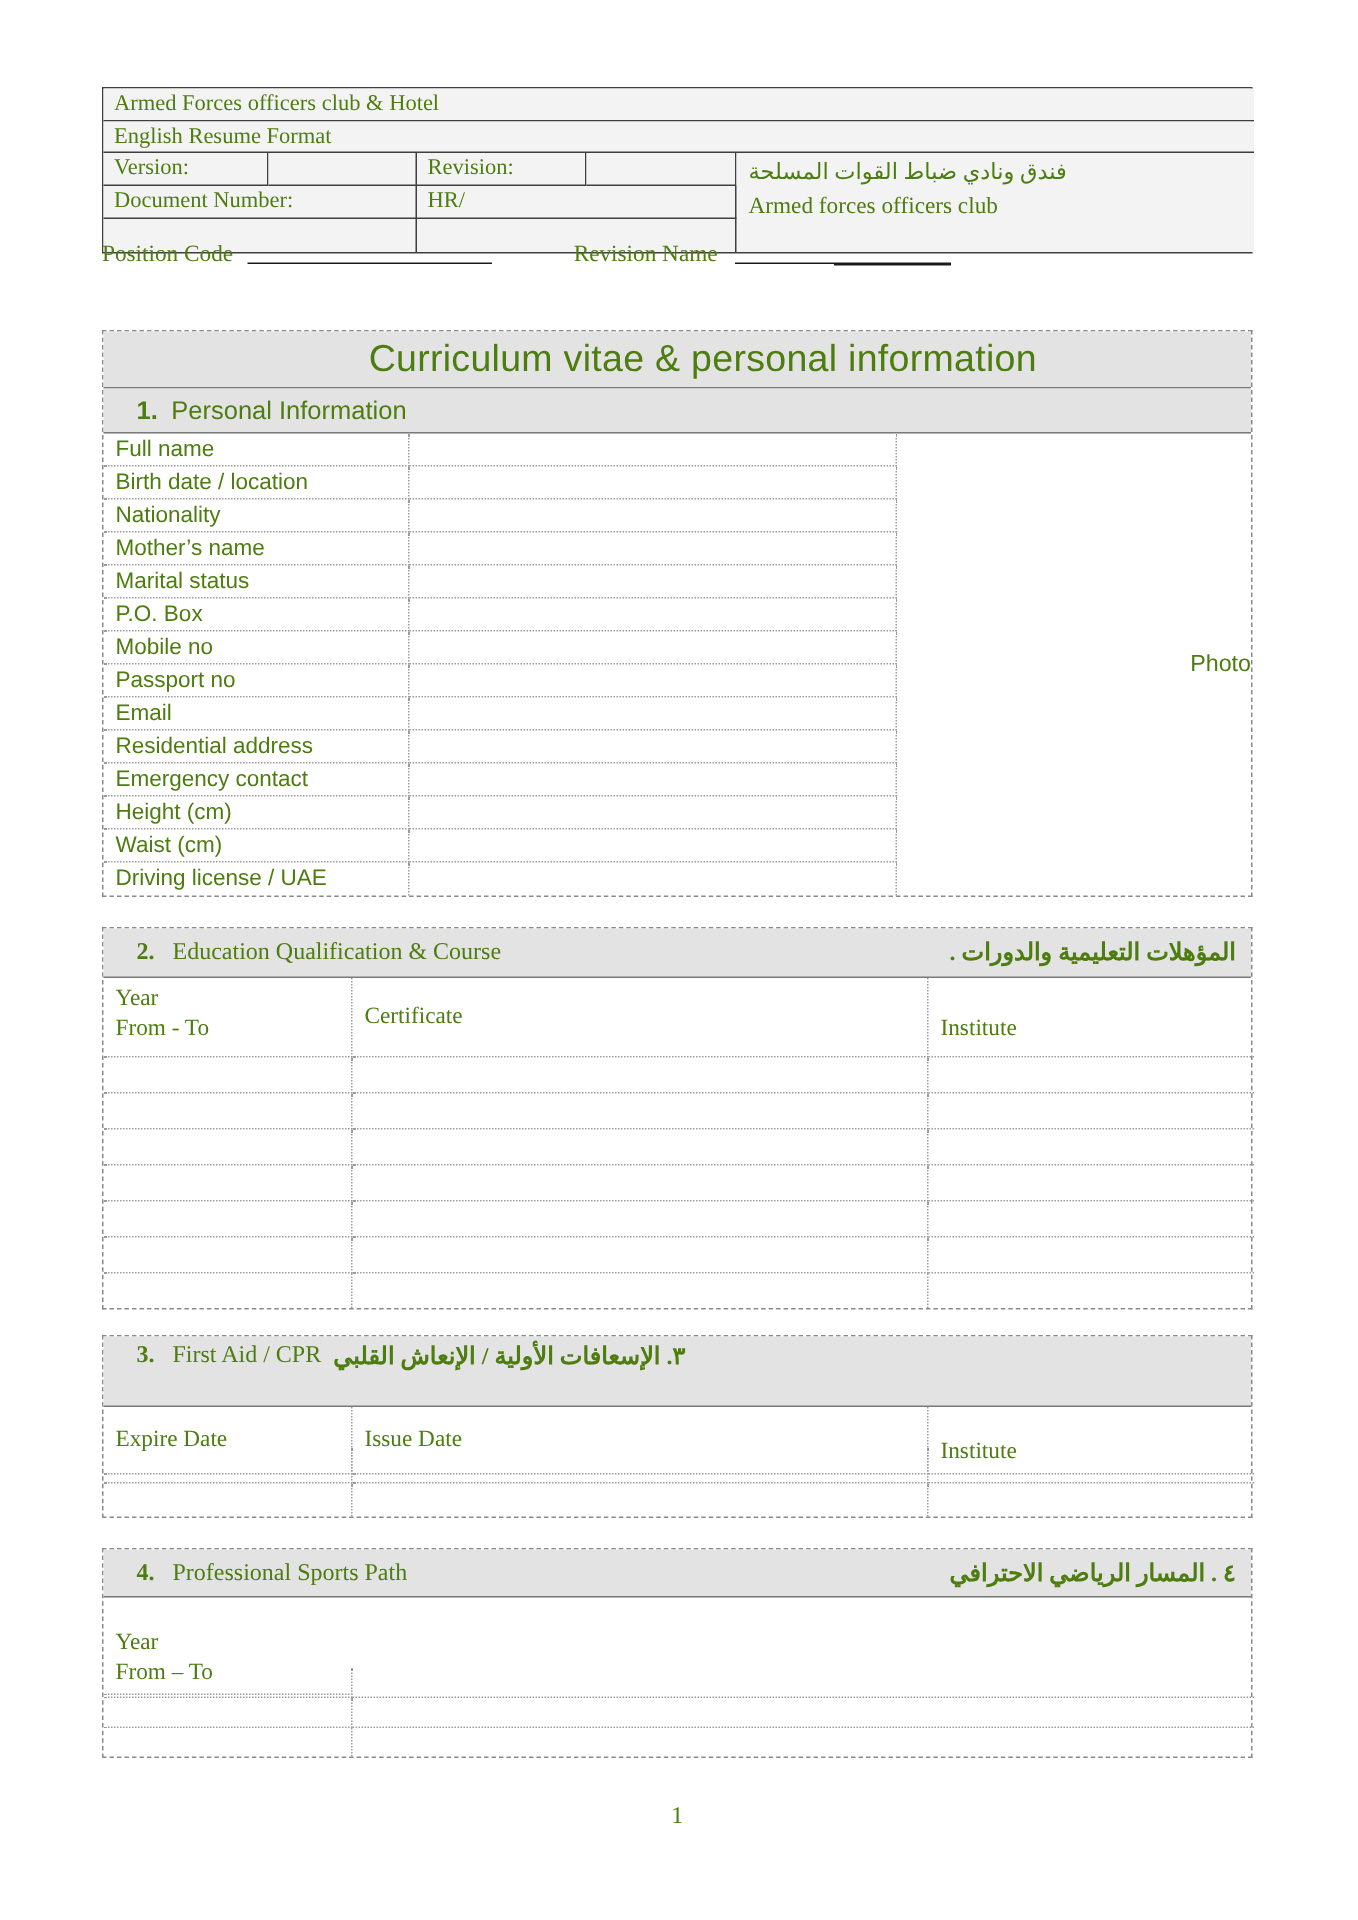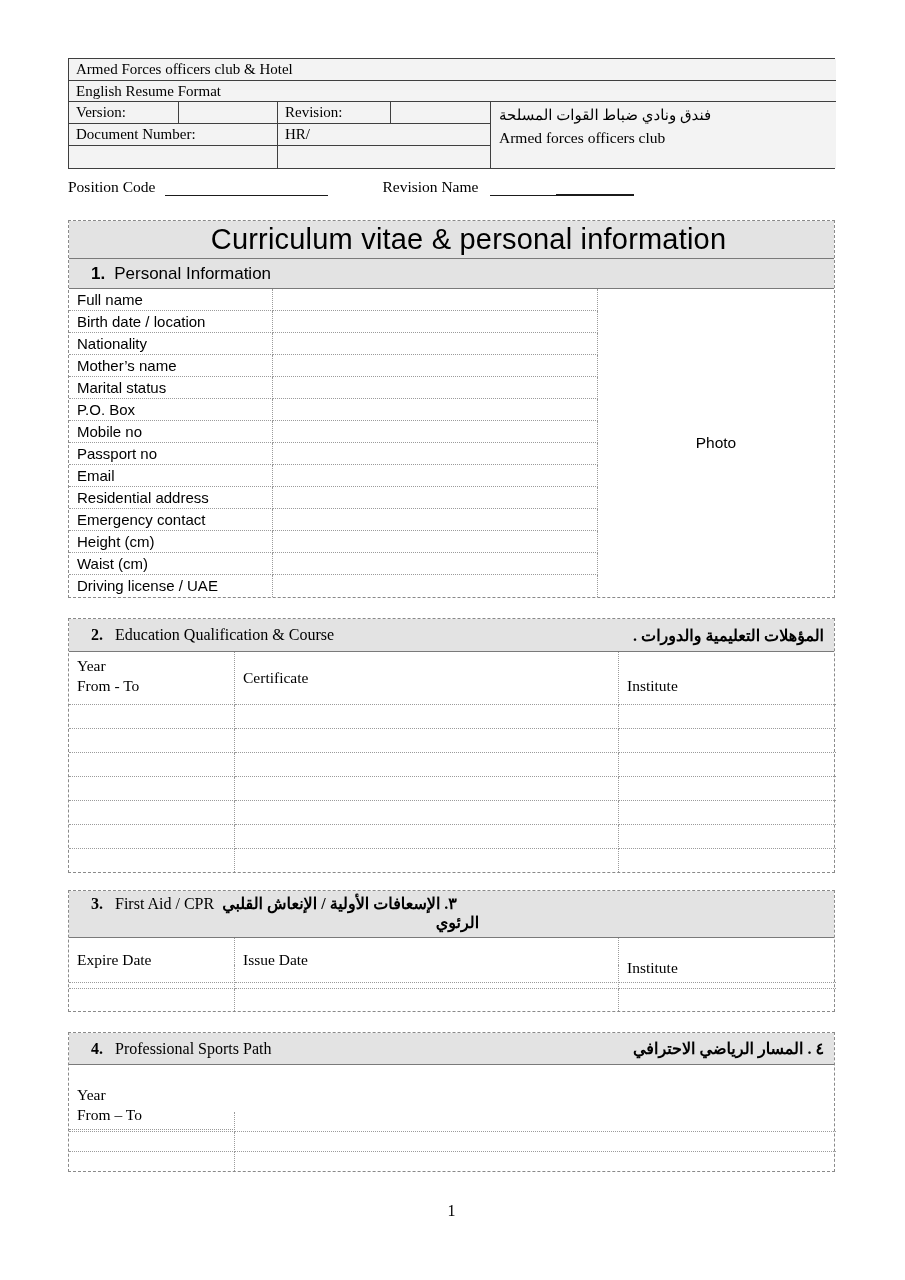--- a/index.html
+++ b/index.html
@@ -1,59 +1,59 @@
 <!DOCTYPE html>
 <html><head>
 <meta charset="utf-8">
 <style>
   html,body{margin:0;padding:0;background:#ffffff;}
   .page{position:relative;width:905px;height:1280px;background:#ffffff;
-        font-family:"Liberation Serif", serif;color:#000000;overflow:hidden;}
+        font-family:"Liberation Serif", serif;color:#4d7c0f;overflow:hidden;}
 
   
   .hdr-table{position:absolute;left:68px;top:58px;width:767px;
     display:grid;grid-template-columns:110px 99px 113px 100px 345px;
     grid-template-rows:22px 21px 22px 22px 22px;
     border:1px solid #3f3f3f;box-sizing:border-box;font-size:15px;}
   .hc{background:#f3f3f3;border-right:1px solid #3f3f3f;border-bottom:1px solid #3f3f3f;
       padding:1px 7px;box-sizing:border-box;line-height:18px;overflow:hidden;}
   .hc.no-r{border-right:none;}
   .hc.no-b{border-bottom:none;}
   .hc.span5{grid-column:1 / span 5;}
   .hc.span2a{grid-column:1 / span 2;}
   .hc.span2b{grid-column:3 / span 2;}
   .hc.org{grid-column:5;grid-row:3 / span 3;padding:3px 8px;}
   .org-ar{font-weight:normal;font-size:15px;line-height:20px;}
   .org-en{font-size:15.5px;line-height:20px;margin-top:3px;}
 
   
-  .pos-line{position:absolute;left:68px;top:172px;width:767px;height:24px;
-    font-size:15.5px;display:flex;align-items:flex-end;}
+  .pos-line{position:absolute;left:68px;top:161px;width:767px;height:24px;
+    font-size:15.5px;display:flex;align-items:flex-start;}
   .uline{display:inline-block;border-bottom:1px solid #1b1b1b;height:14px;}
   .uline.thick{border-bottom:2px solid #1b1b1b;}
 
   
   .cv{position:absolute;left:68px;top:220px;width:767px;
       border:1px dashed #8a8a8a;box-sizing:border-box;}
   .cv-title{height:37px;background:#e3e3e3;border-bottom:1px solid #7a7a7a;
-    font-family:"Liberation Sans", sans-serif;font-size:29px;
+    font-family:"Liberation Sans", sans-serif;font-size:25px;
     display:flex;align-items:center;justify-content:center;letter-spacing:.2px;padding-left:34px;}
   .cv-sec1{height:30px;background:#e3e3e3;border-bottom:1px solid #7a7a7a;
     font-family:"Liberation Sans", sans-serif;font-size:17px;
     display:flex;align-items:center;padding-left:22px;box-sizing:border-box;}
   .cv-sec1 .num{font-weight:bold;margin-right:9px;}
   .cv-body{display:grid;grid-template-columns:204px 325px 236px;grid-auto-rows:22px;}
   .cv-body .lab{grid-column:1;border-right:1px dotted #9b9b9b;border-bottom:1px dotted #9b9b9b;
     font-family:"Liberation Sans", sans-serif;font-size:15px;line-height:20px;
     padding:1px 0 0 8px;box-sizing:border-box;white-space:nowrap;}
   .cv-body .val{grid-column:2;border-right:1px dotted #9b9b9b;border-bottom:1px dotted #9b9b9b;
     box-sizing:border-box;}
   .cv-body .lab.last,.cv-body .val.last{border-bottom:none;}
   .photo-cell{grid-column:3;grid-row:1 / span 14;display:flex;align-items:center;
-    justify-content:center;font-family:"Liberation Sans", sans-serif;font-size:15.5px;}
+    justify-content:flex-end;font-family:"Liberation Sans", sans-serif;font-size:15.5px;}
 
   
   .sec{position:absolute;left:68px;width:767px;border:1px dashed #8a8a8a;box-sizing:border-box;}
   .bar{background:#e3e3e3;border-bottom:1px solid #7a7a7a;font-size:16px;
     display:flex;align-items:center;padding:0 10px 0 22px;box-sizing:border-box;}
   .bar .num{font-weight:bold;margin-right:12px;}
   .bar-ar{font-weight:bold;margin-left:auto;}
   .bar2{background:#e3e3e3;border-bottom:1px solid #7a7a7a;font-size:16px;
     padding:3px 10px 2px 22px;box-sizing:border-box;}
   .bar2 .line1{display:flex;align-items:center;}
@@ -203,21 +203,20 @@
       </div>
   </div>
 
   <div class="sec" style="top:890px;">
     <div class="bar2" style="height:47px;">
       <div class="line1">
         <span class="num">3.</span>
         <span>First Aid / CPR</span>
         <span class="ar">٣. الإسعافات الأولية / الإنعاش القلبي</span>
       </div>
-      <div class="line2">الرئوي</div>
     </div>
     <div class="grid3" style="height:27px;">
       <div class="cell ch single">
           <div>Expire Date</div>
         </div>
       <div class="cell ch single">
           <div>Issue Date</div>
         </div>
       <div class="cell ch single">
           <div>Institute</div>

